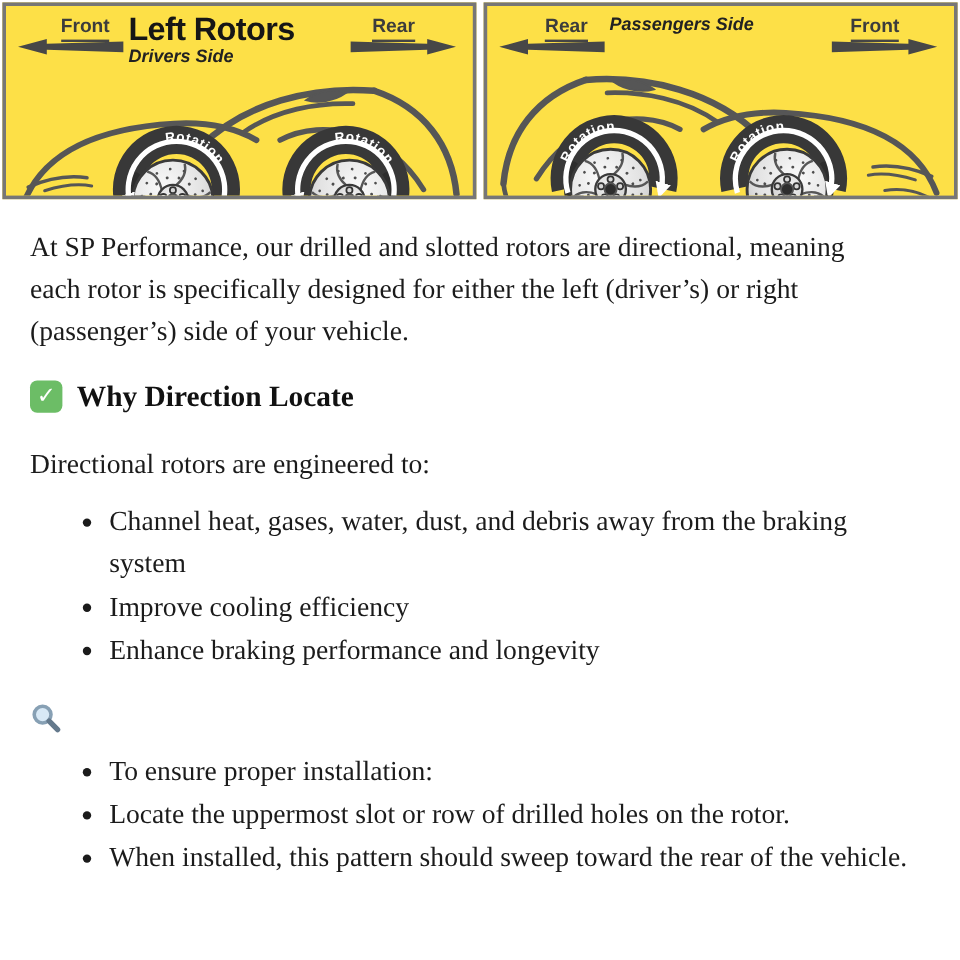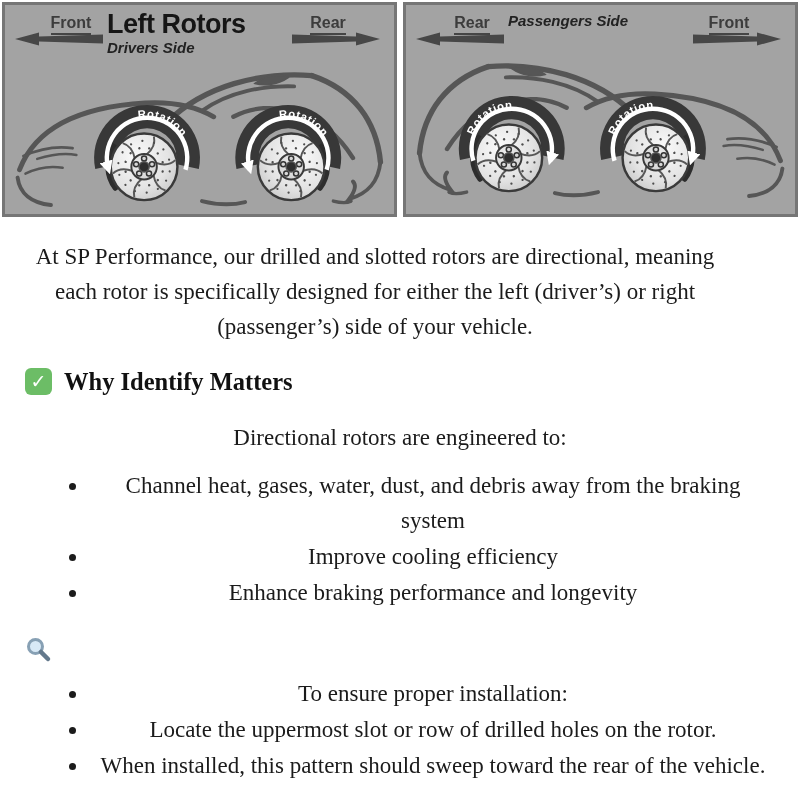--- a/index.html
+++ b/index.html
@@ -1,37 +1,37 @@
 <!DOCTYPE html>
 <html><head>
 <meta charset="utf-8">
 <style>
   html,body{margin:0;padding:0;background:#fff;}
   body{width:800px;height:800px;overflow:hidden;font-family:"Liberation Serif",serif;color:#1b1b1b;}
 
   
   .diagram{display:flex;gap:6px;padding:2px 2px 0 2px;}
-  .panel{flex:1;height:215px;border:3px solid #767676;background:#a3a3a3;box-sizing:border-box;overflow:hidden;}
+  .panel{flex:1;height:164px;border:3px solid #767676;background:#fde047;box-sizing:border-box;overflow:hidden;}
   .panel-header{display:flex;align-items:flex-start;padding:6px 10px 0 10px;}
   .title-block{flex:1;text-align:left;line-height:1;}
   .panel-title{font-family:"Liberation Sans",sans-serif;font-weight:bold;font-size:27px;letter-spacing:-.5px;color:#161616;}
   .panel-subtitle{font-family:"Liberation Sans",sans-serif;font-weight:bold;font-style:italic;font-size:15px;color:#222;margin-top:2px;}
   .dir-label{width:92px;flex:none;display:flex;flex-direction:column;margin-top:3px;}
   .dir-text{font-family:"Liberation Sans",sans-serif;font-weight:bold;font-size:16px;color:#3c3c3c;
             border-bottom:2.5px solid #454545;padding-bottom:1px;align-self:center;}
   .dir-left .dir-text{margin-left:20px;}
   .dir-right .dir-text{margin-right:20px;}
   .dir-arrow{width:88px;height:14px;margin-top:-3px;fill:#474747;}
   .car-svg{display:block;width:100%;height:152px;}
 
   .rot-arrow{fill:none;stroke:#fff;stroke-width:4.5;}
   .rot-text{fill:#fff;font-family:"Liberation Sans",sans-serif;font-weight:bold;font-size:11.5px;letter-spacing:.6px;}
 
   
-  .content{padding:8px 25px 0 25px;font-size:23px;line-height:35px;text-align:center;}
+  .content{padding:8px 25px 0 25px;font-size:23px;line-height:35px;}
   .intro{margin:14px 0 0 0;max-width:700px;}
   h2{margin:0;display:flex;align-items:center;gap:12px;font-size:24.5px;line-height:1.2;}
   .h-bold{margin-top:23px;font-weight:bold;color:#111;}
   .h-normal{margin-top:26px;font-weight:normal;font-size:25px;color:#222;}
   .lead{margin:24px 0 0 0;}
   ul{margin:13px 0 0 0;padding-left:64px;max-width:715px;}
   li{margin:1px 0;padding-left:2px;}
   .check-emoji{width:27px;height:27px;flex:none;border-radius:6px;background:#6cbd66;
                display:inline-flex;align-items:center;justify-content:center;}
   .check-glyph{color:#fff;font-size:19px;font-weight:bold;font-family:"DejaVu Sans",sans-serif;line-height:1;}
@@ -187,21 +187,21 @@
   </div>
 </div>
 
 <div class="content">
   <p class="intro">At SP Performance, our drilled and slotted rotors are directional, meaning each rotor is specifically designed for either the left (driver’s) or right (passenger’s) side of your vehicle.</p>
 
   <h2 class="h-bold">
     <span class="check-emoji">
         <span class="check-glyph">✓</span>
       </span>
-    <span>Why Identify Matters</span>
+    <span>Why Direction Locate</span>
   </h2>
 
   <p class="lead">Directional rotors are engineered to:</p>
 
   <ul>
     <li>Channel heat, gases, water, dust, and debris away from the braking system</li>
     <li>Improve cooling efficiency</li>
     <li>Enhance braking performance and longevity</li>
   </ul>
 

